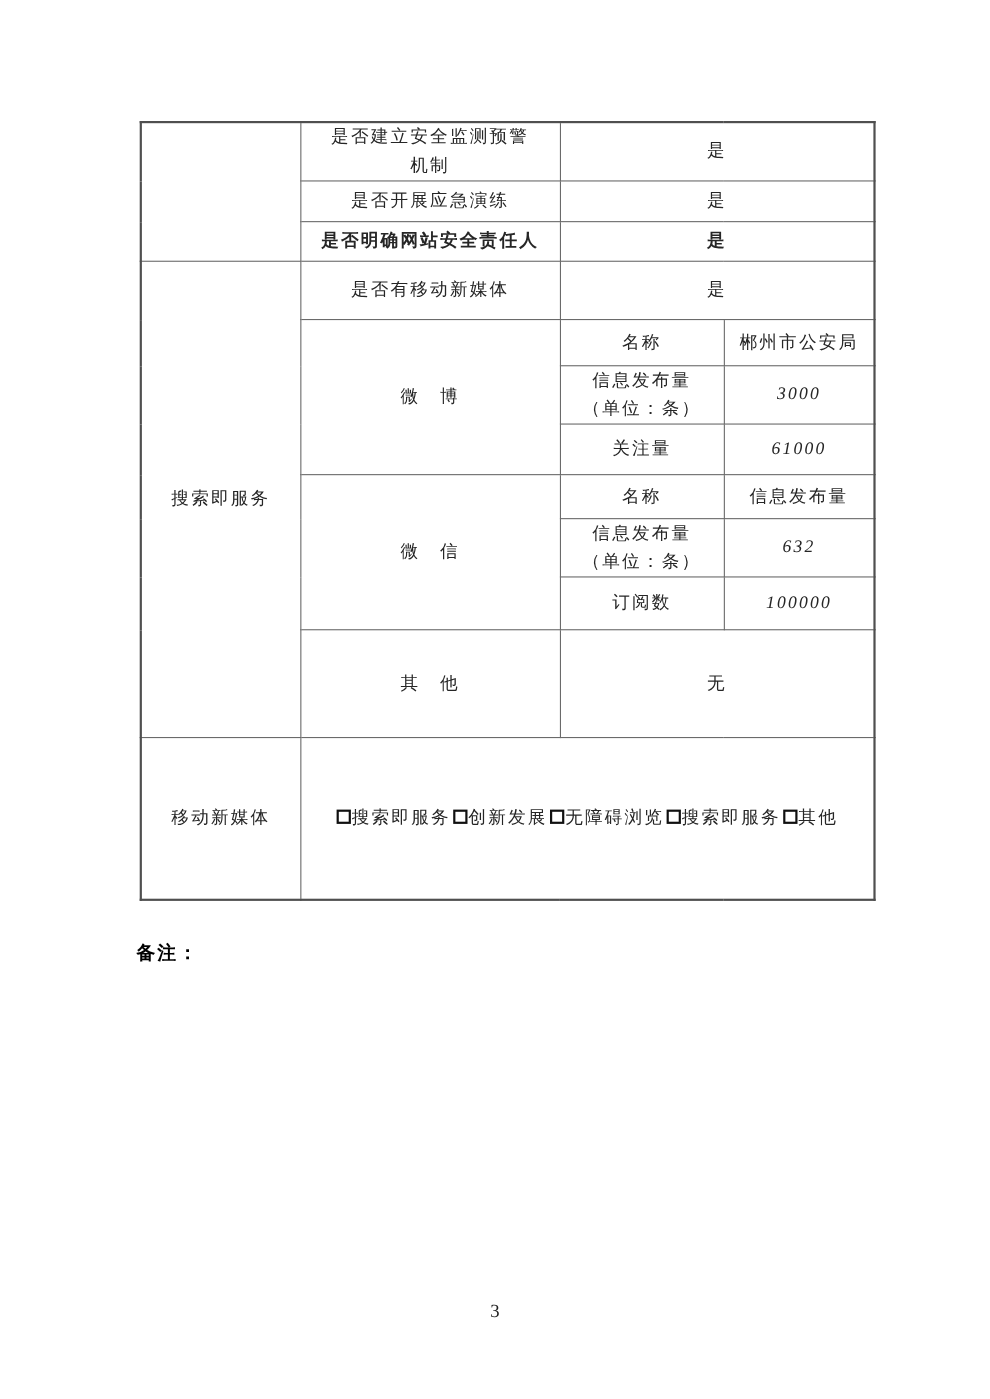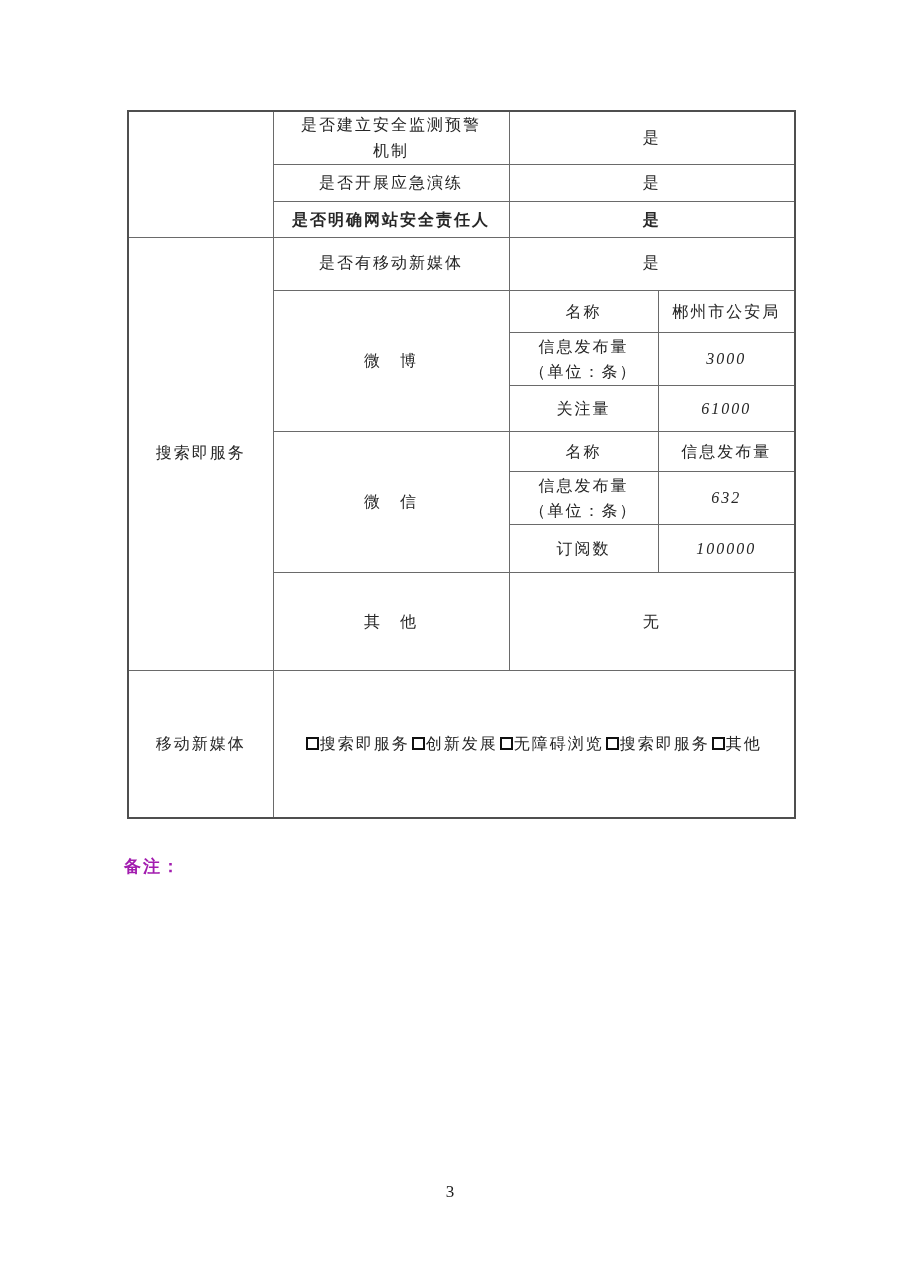--- a/index.html
+++ b/index.html
@@ -73,21 +73,21 @@
     background: #ffffff;
   }
   .cbx.first { margin-left: 0; }
   .remark {
     position: absolute;
     left: 124px;
     top: 855px;
     font-size: 17px;
     font-weight: bold;
     letter-spacing: 2px;
-    color: #a21caf;
+    color: #000000;
   }
   .page-number {
     position: absolute;
     top: 1182px;
     left: 0;
     width: 100%;
     text-align: center;
     font-size: 17px;
     color: #1e1e1e;
   }

